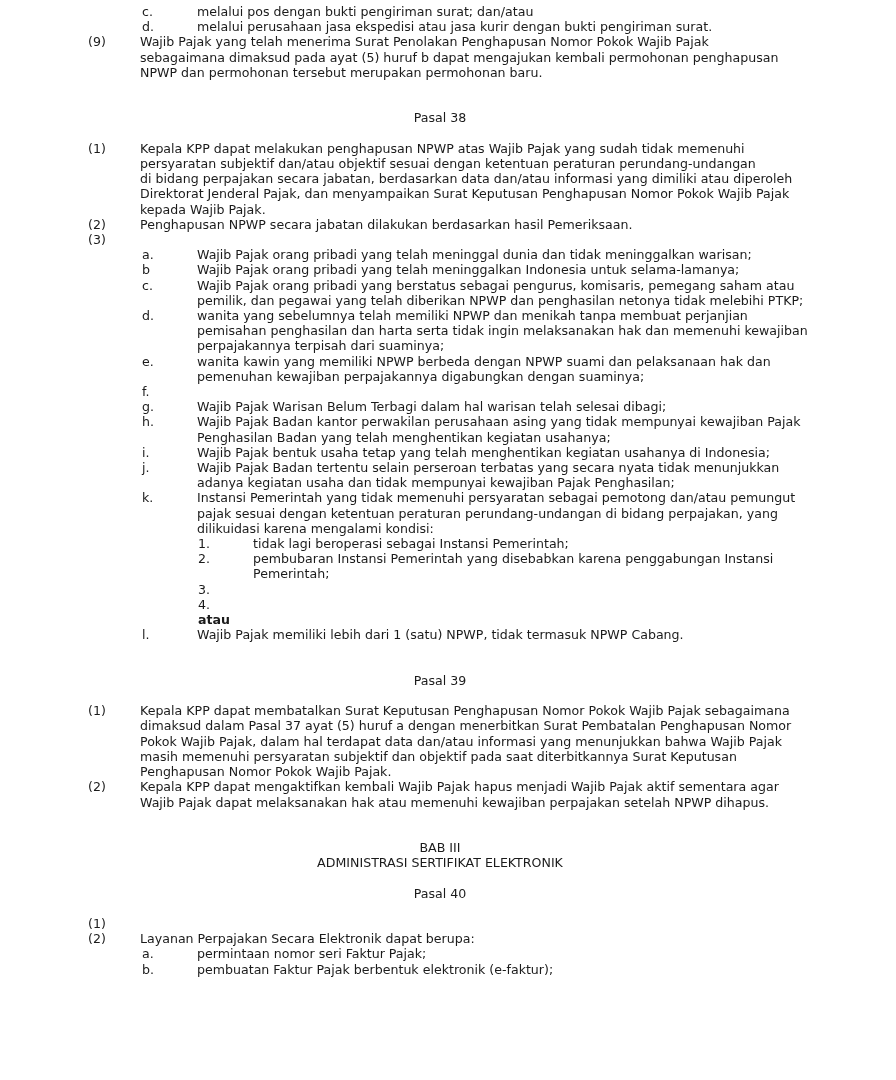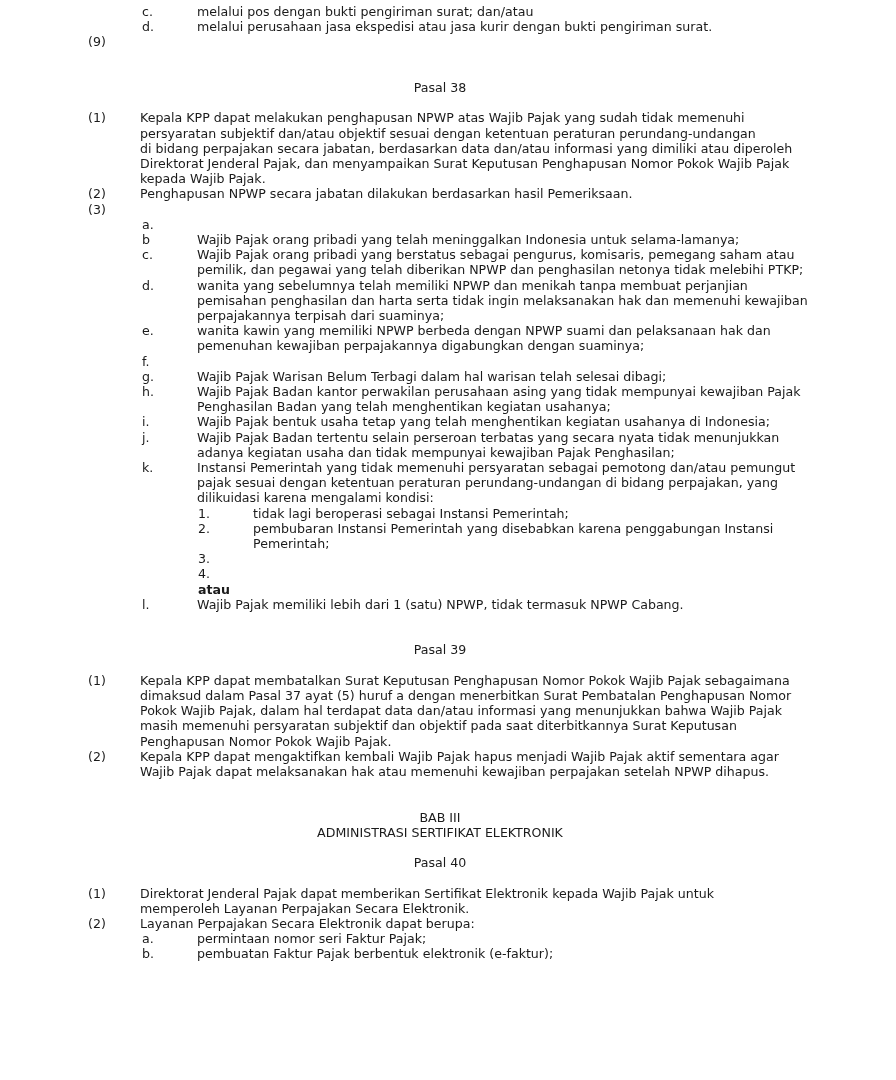--- a/index.html
+++ b/index.html
@@ -39,20 +39,23 @@
   <div class="item letter">
     <span class="marker">c.</span>
     <span class="text">melalui pos dengan bukti pengiriman surat; dan/atau</span>
   </div>
   <div class="item letter">
     <span class="marker">d.</span>
     <span class="text">melalui perusahaan jasa ekspedisi atau jasa kurir dengan bukti pengiriman surat.</span>
   </div>
   <div class="item ayat">
     <span class="marker">(9)</span>
+    <span class="text">Wajib Pajak yang telah menerima Surat Penolakan Penghapusan Nomor Pokok Wajib Pajak
+sebagaimana dimaksud pada ayat (5) huruf b dapat mengajukan kembali permohonan penghapusan
+NPWP dan permohonan tersebut merupakan permohonan baru.</span>
   </div>
 
   <div class="heading mt-2">Pasal 38</div>
 
   <div class="item ayat mt-1">
     <span class="marker">(1)</span>
     <span class="text">Kepala KPP dapat melakukan penghapusan NPWP atas Wajib Pajak yang sudah tidak memenuhi
 persyaratan subjektif dan/atau objektif sesuai dengan ketentuan peraturan perundang-undangan
 di bidang perpajakan secara jabatan, berdasarkan data dan/atau informasi yang dimiliki atau diperoleh
 Direktorat Jenderal Pajak, dan menyampaikan Surat Keputusan Penghapusan Nomor Pokok Wajib Pajak
@@ -60,20 +63,21 @@
   </div>
   <div class="item ayat">
     <span class="marker">(2)</span>
     <span class="text">Penghapusan NPWP secara jabatan dilakukan berdasarkan hasil Pemeriksaan.</span>
   </div>
   <div class="item ayat">
     <span class="marker">(3)</span>
   </div>
   <div class="item letter">
     <span class="marker">a.</span>
+    <span class="text">Wajib Pajak orang pribadi yang telah meninggal dunia dan tidak meninggalkan warisan;</span>
   </div>
   <div class="item letter">
     <span class="marker">b</span>
     <span class="text">Wajib Pajak orang pribadi yang telah meninggalkan Indonesia untuk selama-lamanya;</span>
   </div>
   <div class="item letter">
     <span class="marker">c.</span>
     <span class="text">Wajib Pajak orang pribadi yang berstatus sebagai pengurus, komisaris, pemegang saham atau
 pemilik, dan pegawai yang telah diberikan NPWP dan penghasilan netonya tidak melebihi PTKP;</span>
   </div>
@@ -153,22 +157,20 @@
     <span class="text">Kepala KPP dapat mengaktifkan kembali Wajib Pajak hapus menjadi Wajib Pajak aktif sementara agar
 Wajib Pajak dapat melaksanakan hak atau memenuhi kewajiban perpajakan setelah NPWP dihapus.</span>
   </div>
 
   <div class="heading mt-2">BAB III
 ADMINISTRASI SERTIFIKAT ELEKTRONIK</div>
   <div class="heading mt-1">Pasal 40</div>
 
   <div class="item ayat mt-1">
     <span class="marker">(1)</span>
-    <span class="text">Direktorat Jenderal Pajak dapat memberikan Sertifikat Elektronik kepada Wajib Pajak untuk
-memperoleh Layanan Perpajakan Secara Elektronik.</span>
   </div>
   <div class="item ayat">
     <span class="marker">(2)</span>
     <span class="text">Layanan Perpajakan Secara Elektronik dapat berupa:</span>
   </div>
   <div class="item letter">
     <span class="marker">a.</span>
     <span class="text">permintaan nomor seri Faktur Pajak;</span>
   </div>
   <div class="item letter">

